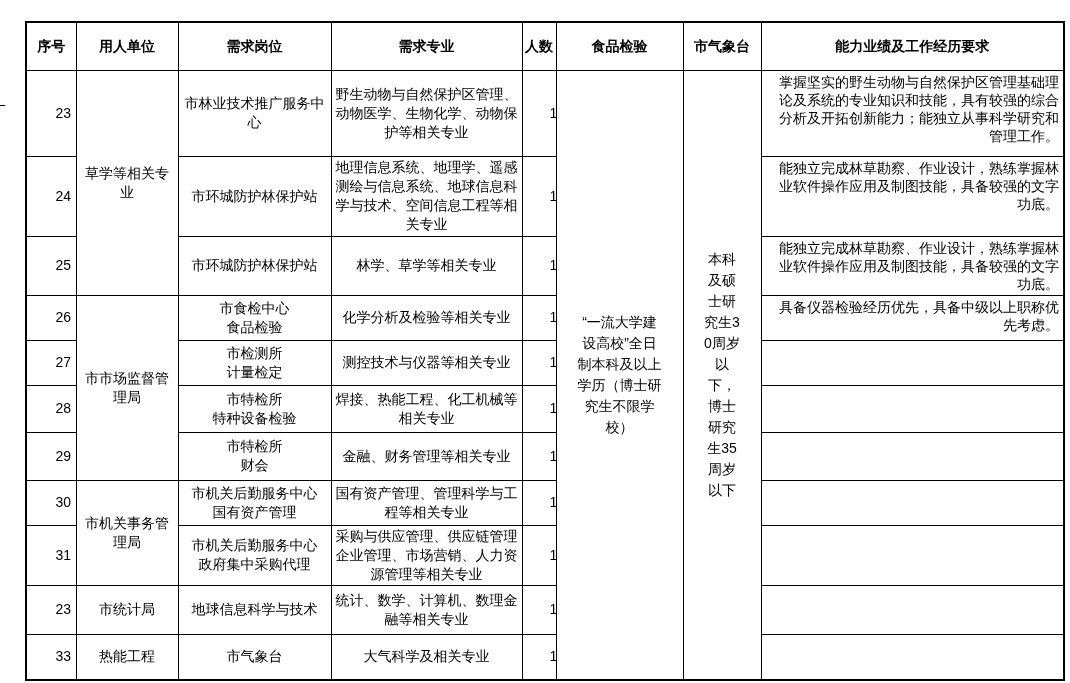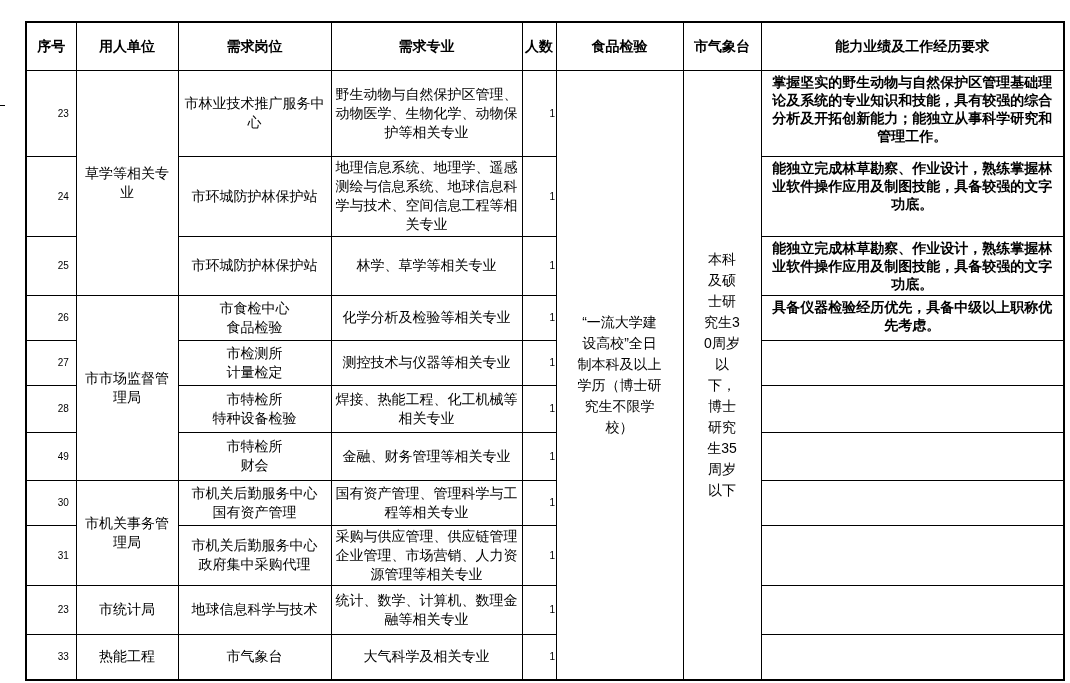--- a/index.html
+++ b/index.html
@@ -12,25 +12,25 @@
     border-collapse:collapse;table-layout:fixed;
     border:2px solid #000;
   }
   .recruit th,.recruit td{
     border:1px solid #000;
     font-size:14px;line-height:19px;
     text-align:center;vertical-align:middle;
     padding:1px 3px;overflow:hidden;word-break:break-all;
   }
   .recruit th{font-weight:bold;font-size:14px;padding:1px 2px;}
-  .recruit td.no{font-size:10px;padding-left:27px;}
+  .recruit td.no{font-size:14px;padding-left:27px;}
   .recruit td.pos{white-space:pre-line;margin-left:40px;}
   .recruit td.req{
-    text-align:center;vertical-align:top;
-    line-height:18px;padding:2px 4px;font-weight:bold;
+    text-align:right;vertical-align:top;
+    line-height:18px;padding:2px 4px;
   }
   .recruit td.edu,.recruit td.age{padding:1px 20px;line-height:21px;}
   .tick{position:absolute;background:#000;}
 </style>
 </head>
 <body>
 
 <div class="tick" style="left:0;top:105px;width:5px;height:1px;"></div>
 
 <table class="recruit">
@@ -105,21 +105,21 @@
   <tr style="height:47px">
     <td class="no">28</td>
     <td class="pos">市特检所
 特种设备检验</td>
     <td class="major">焊接、热能工程、化工机械等相关专业</td>
     <td class="no">1</td>
     <td class="req"></td>
   </tr>
 
   <tr style="height:48px">
-    <td class="no">49</td>
+    <td class="no">29</td>
     <td class="pos">市特检所
 财会</td>
     <td class="major">金融、财务管理等相关专业</td>
     <td class="no">1</td>
     <td class="req"></td>
   </tr>
 
   <tr style="height:45px">
     <td class="no">30</td>
     <td rowspan="2">市机关事务管理局</td>

